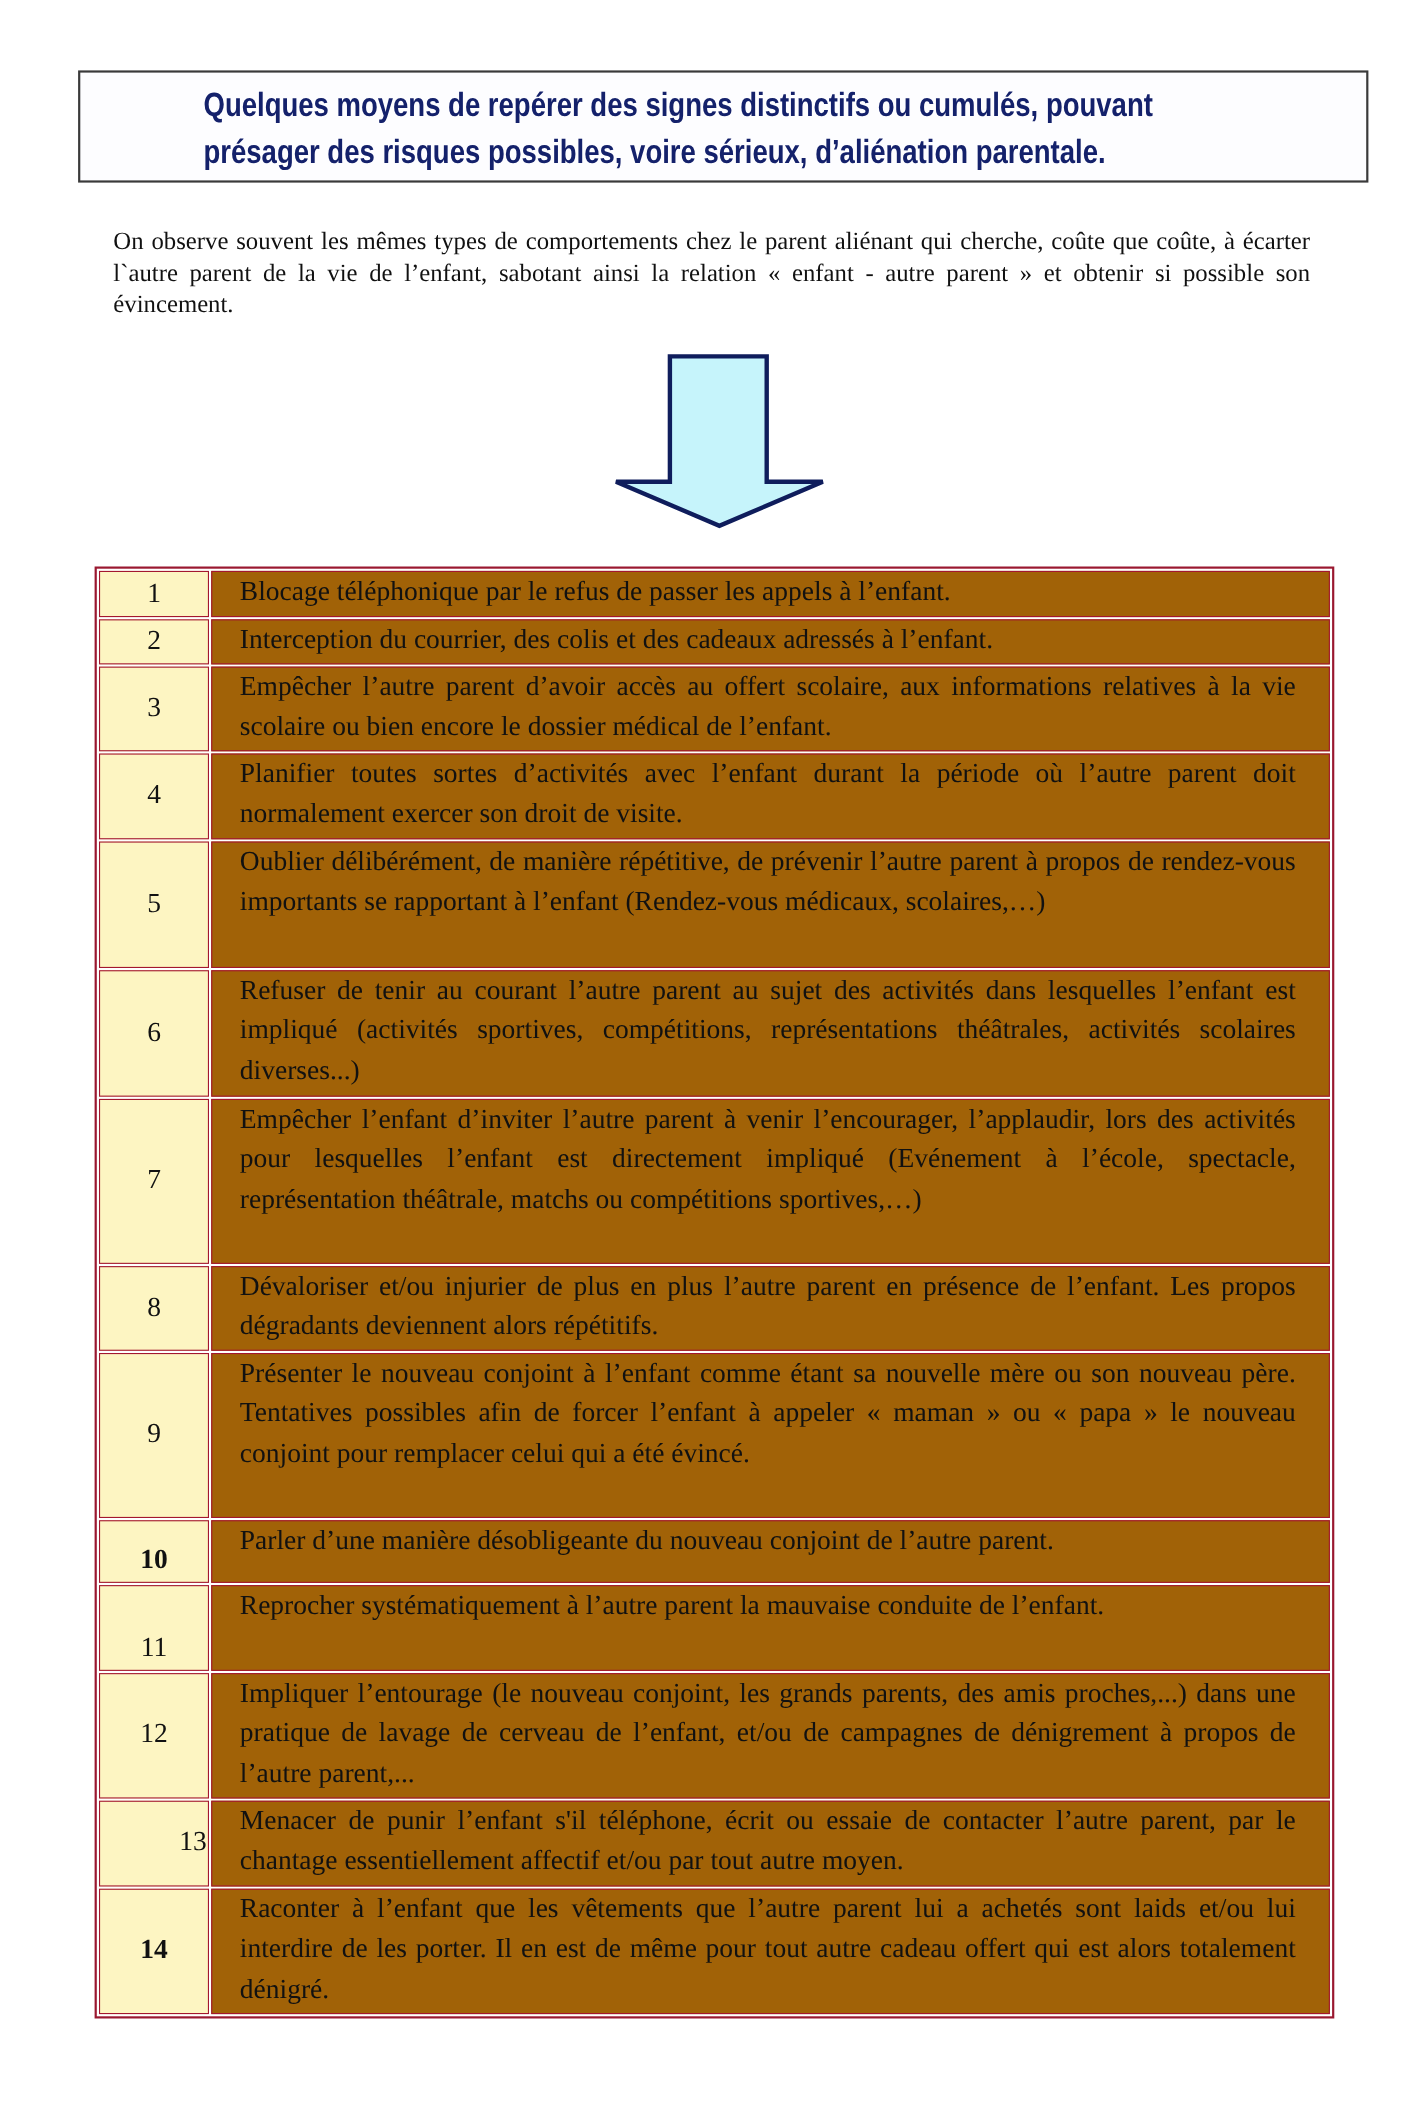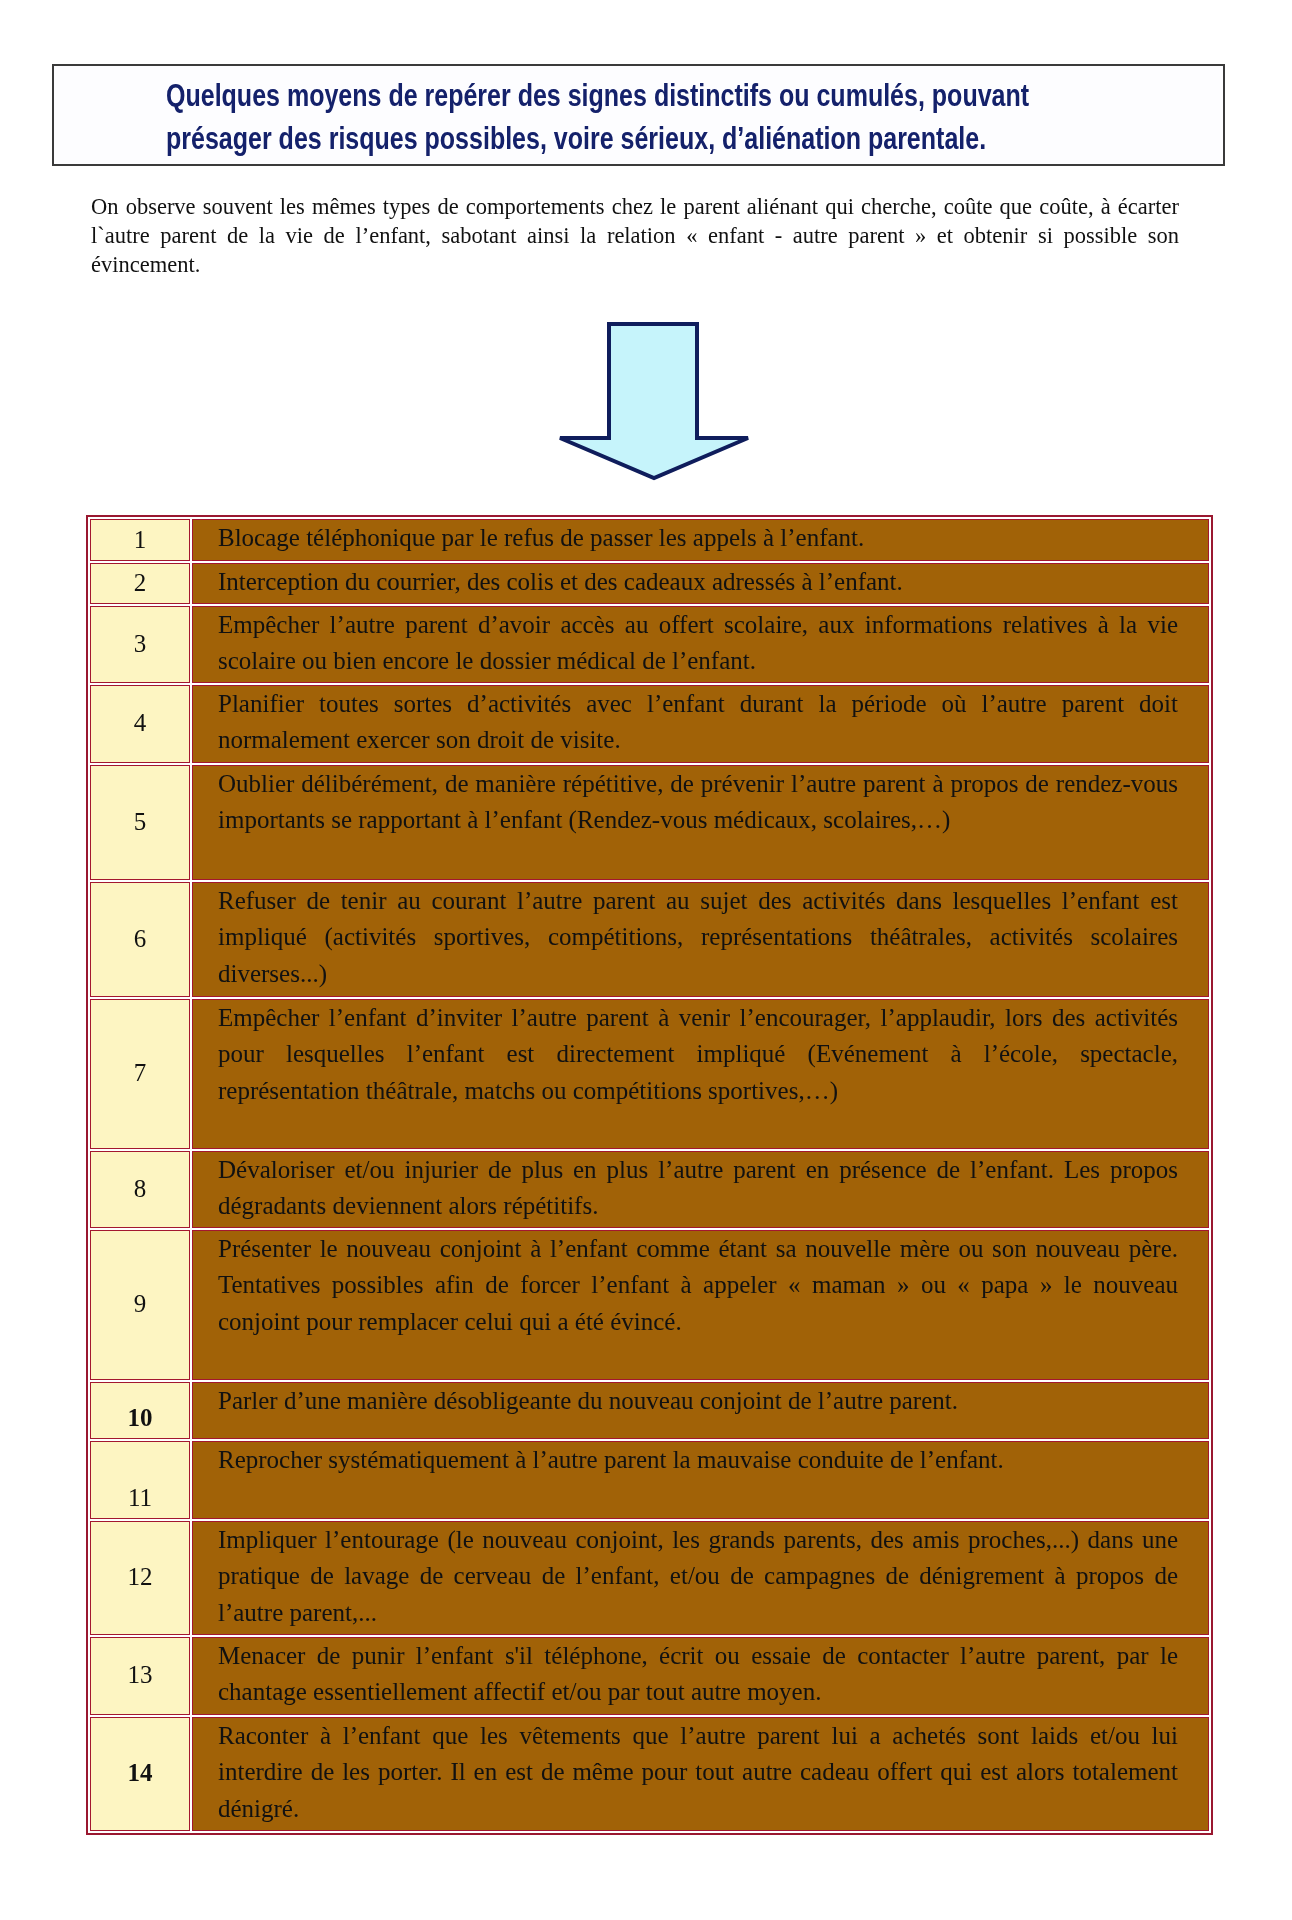--- a/index.html
+++ b/index.html
@@ -1,21 +1,21 @@
 <!DOCTYPE html>
 <html><head>
 <meta charset="utf-8">
 <style>
   html, body { margin: 0; padding: 0; background: #ffffff; }
   body {
     width: 1292px; height: 1920px; position: relative; overflow: hidden;
     font-family: "Liberation Serif", "DejaVu Serif", serif; color: #111;
   }
   .title-box {
-    position: absolute; left: 52px; top: 64px; width: 1173px; height: 102px;
+    position: absolute; left: 71px; top: 64px; width: 1173px; height: 102px;
     border: 2px solid #3a3a3a; box-sizing: border-box; background: #fdfdff;
   }
   .title-text {
     position: absolute; left: 112px; top: 8px; width: 1230px;
     transform: scaleX(0.82); transform-origin: left top;
     font-family: "Liberation Sans", "DejaVu Sans", sans-serif; font-weight: bold;
     font-size: 30.5px; line-height: 43px; color: #14216b; white-space: nowrap;
   }
   .intro {
     position: absolute; left: 91px; top: 192px; width: 1088px;
@@ -42,21 +42,21 @@
 </head>
 <body>
 
 <div class="title-box">
   <div class="title-text">
     <div>Quelques moyens de repérer des signes distinctifs ou cumulés, pouvant</div>
     <div>présager des risques possibles, voire sérieux, d’aliénation parentale.</div>
   </div>
 </div>
 
-<p class="intro" style="margin:0;">On observe souvent les mêmes types de comportements chez le parent aliénant qui cherche, coûte que coûte, à écarter l`autre parent de la vie de l’enfant, sabotant ainsi la relation « enfant - autre parent » et obtenir si possible son évincement.</p>
+<p class="intro" style="margin:12px;">On observe souvent les mêmes types de comportements chez le parent aliénant qui cherche, coûte que coûte, à écarter l`autre parent de la vie de l’enfant, sabotant ainsi la relation « enfant - autre parent » et obtenir si possible son évincement.</p>
 
 <svg class="arrow" width="200" height="165" viewBox="0 0 200 165">
   <polygon points="53,4 141,4 141,118 192,118 98,158 4,118 53,118" fill="#c6f4fb" stroke="#0f1d5c" stroke-width="4" stroke-linejoin="miter"></polygon>
 </svg>
 
 <table class="items-table">
   <tbody id="items-body">
       <tr>
         <td class="num-cell" style="height: 38px;">1</td>
         <td class="text-cell">Blocage téléphonique par le refus de passer les appels à l’enfant.</td>
@@ -99,21 +99,21 @@
       </tr>
       <tr>
         <td class="num-cell bottom" style="height: 74px; text-align: center;">11</td>
         <td class="text-cell">Reprocher systématiquement à l’autre parent la mauvaise conduite de l’enfant.</td>
       </tr>
       <tr>
         <td class="num-cell" style="height: 110px;">12</td>
         <td class="text-cell">Impliquer l’entourage (le nouveau conjoint, les grands parents, des amis proches,...) dans une pratique de lavage de cerveau de l’enfant, et/ou de campagnes de dénigrement à propos de l’autre parent,...</td>
       </tr>
       <tr>
-        <td class="num-cell" style="height: 74px;">13</td>
+        <td class="num-cell" style="height: 74px; text-align: right;">13</td>
         <td class="text-cell">Menacer de punir l’enfant s'il téléphone, écrit ou essaie de contacter l’autre parent, par le chantage essentiellement affectif et/ou par tout autre moyen.</td>
       </tr>
       <tr>
         <td class="num-cell" style="height: 110px; font-weight: bold;">14</td>
         <td class="text-cell">Raconter à l’enfant que les vêtements que l’autre parent lui a achetés sont laids et/ou lui interdire de les porter. Il en est de même pour tout autre cadeau offert qui est alors totalement dénigré.</td>
       </tr>
     </tbody>
 </table>
 
 </body></html>

